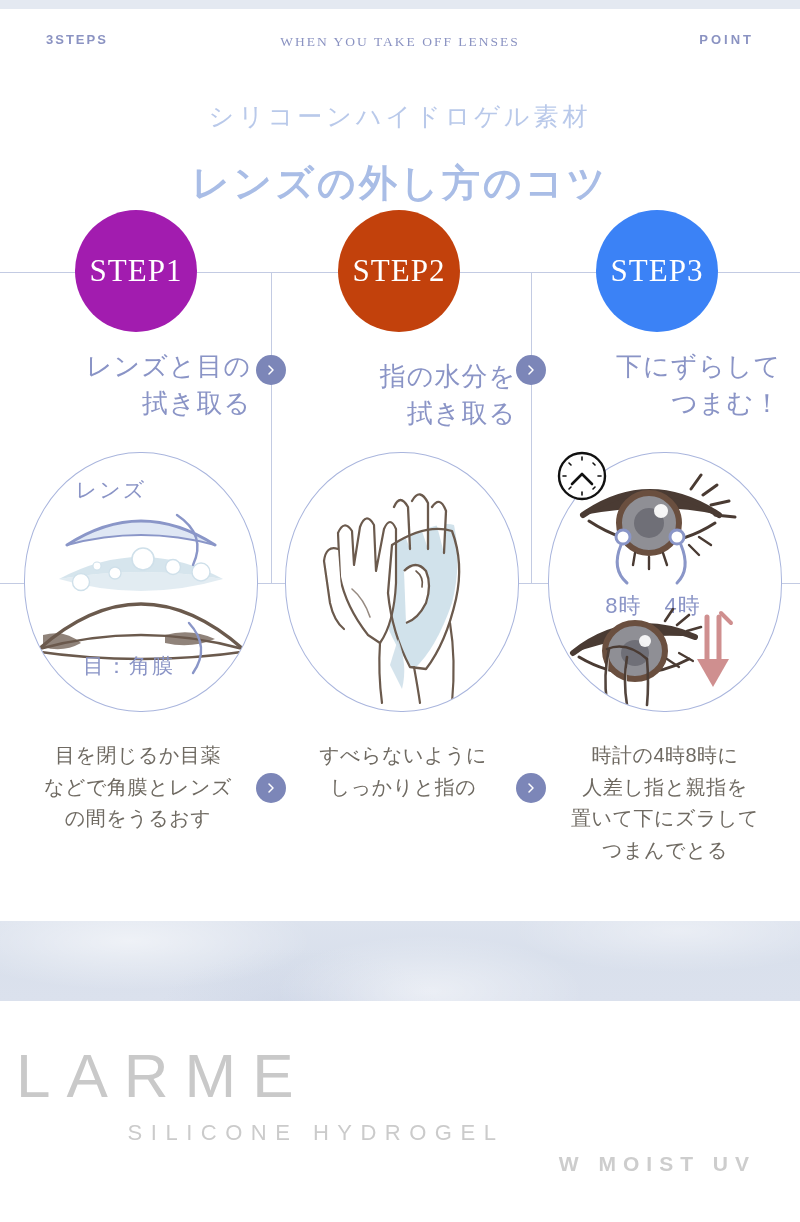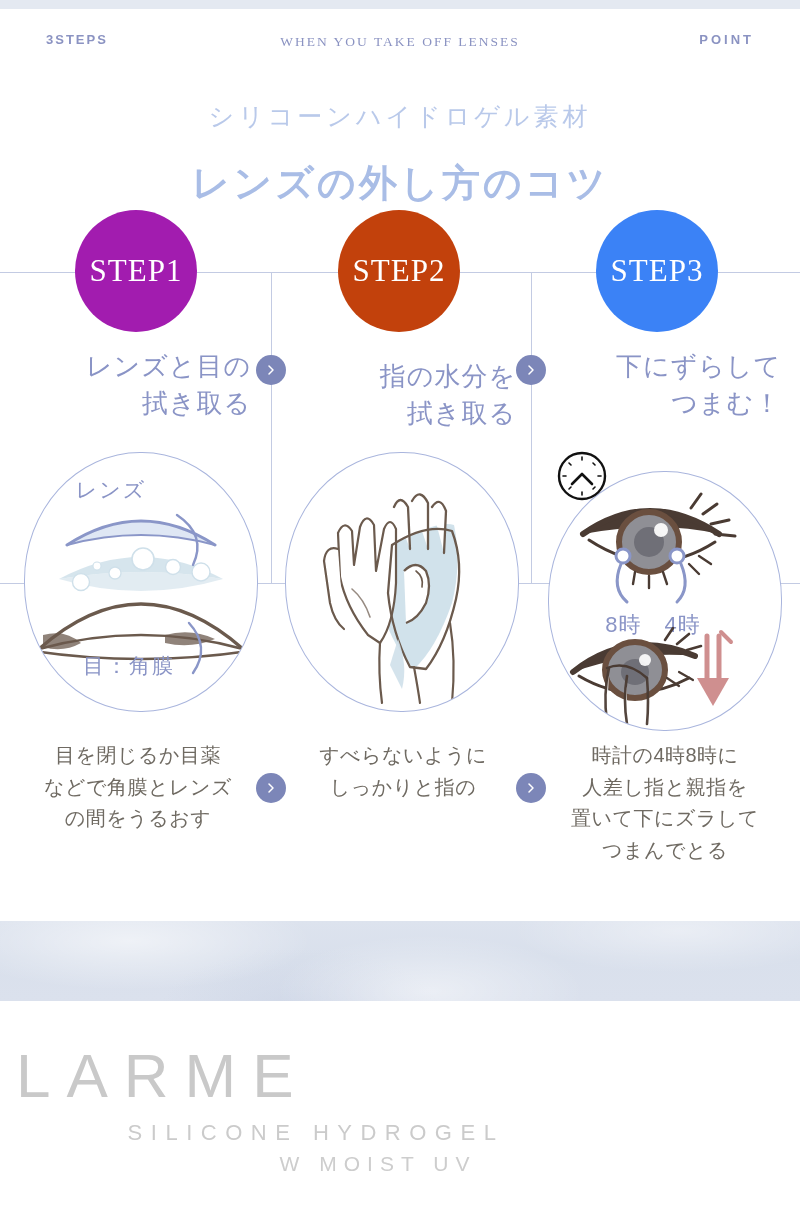--- a/index.html
+++ b/index.html
@@ -63,21 +63,21 @@
   .chip-m2{left:516px;top:355px;}
   .chip-b1{left:256px;top:773px;}
   .chip-b2{left:516px;top:773px;}
 
   
   .card{position:absolute;width:232px;height:258px;
     border:1.3px solid #a9b5dd;border-radius:116px/128px;background:#fff;
     overflow:hidden;}
   .c1{left:24px;top:452px;}
   .c2{left:285px;top:452px;}
-  .c3{left:548px;top:471px;}
+  .c3{left:548px;top:452px;}
 
   
   .caption{position:absolute;width:240px;text-align:center;
     font-size:20px;line-height:1.58;color:#6f6a62;font-weight:500;letter-spacing:0.5px;}
   .cap1{left:18px;top:740px;}
   .cap2{left:283px;top:740px;}
   .cap3{left:545px;top:740px;}
 
   
   .band{position:absolute;left:0;top:921px;width:800px;height:80px;
@@ -88,22 +88,22 @@
       radial-gradient(ellipse 200px 90px at 300px 90px, rgba(195,205,225,.45), rgba(195,205,225,0) 70%),
       linear-gradient(180deg,#dde3ee 0%,#d9e0ec 45%,#dbe1ed 100%);
   }
 
   
   .brand{position:absolute;left:16px;top:1040px;width:800px;text-align:left;
     font-size:62px;letter-spacing:16px;color:#c9c9c9;font-weight:300;
     font-family:"Liberation Sans","DejaVu Sans",sans-serif;}
   .brand-sub{position:absolute;left:0;top:1120px;width:632px;text-align:center;
     font-size:22px;letter-spacing:8.5px;color:#cbcbcb;font-weight:300;}
-  .brand-sub2{position:absolute;left:0;top:1152px;width:756px;text-align:center;
-    font-size:21px;letter-spacing:7px;color:#cdcdcd;font-weight:400;}
+  .brand-sub2{position:absolute;left:0;top:1152px;width:756px;text-align:right;
+    font-size:21px;letter-spacing:7px;color:#cdcdcd;font-weight:700;}
 
   
   .ill-label{font-family:"Liberation Sans","DejaVu Sans",sans-serif;}
 </style>
 </head>
 <body>
 
 <div class="page">
 
   <div class="top-strip"></div>

